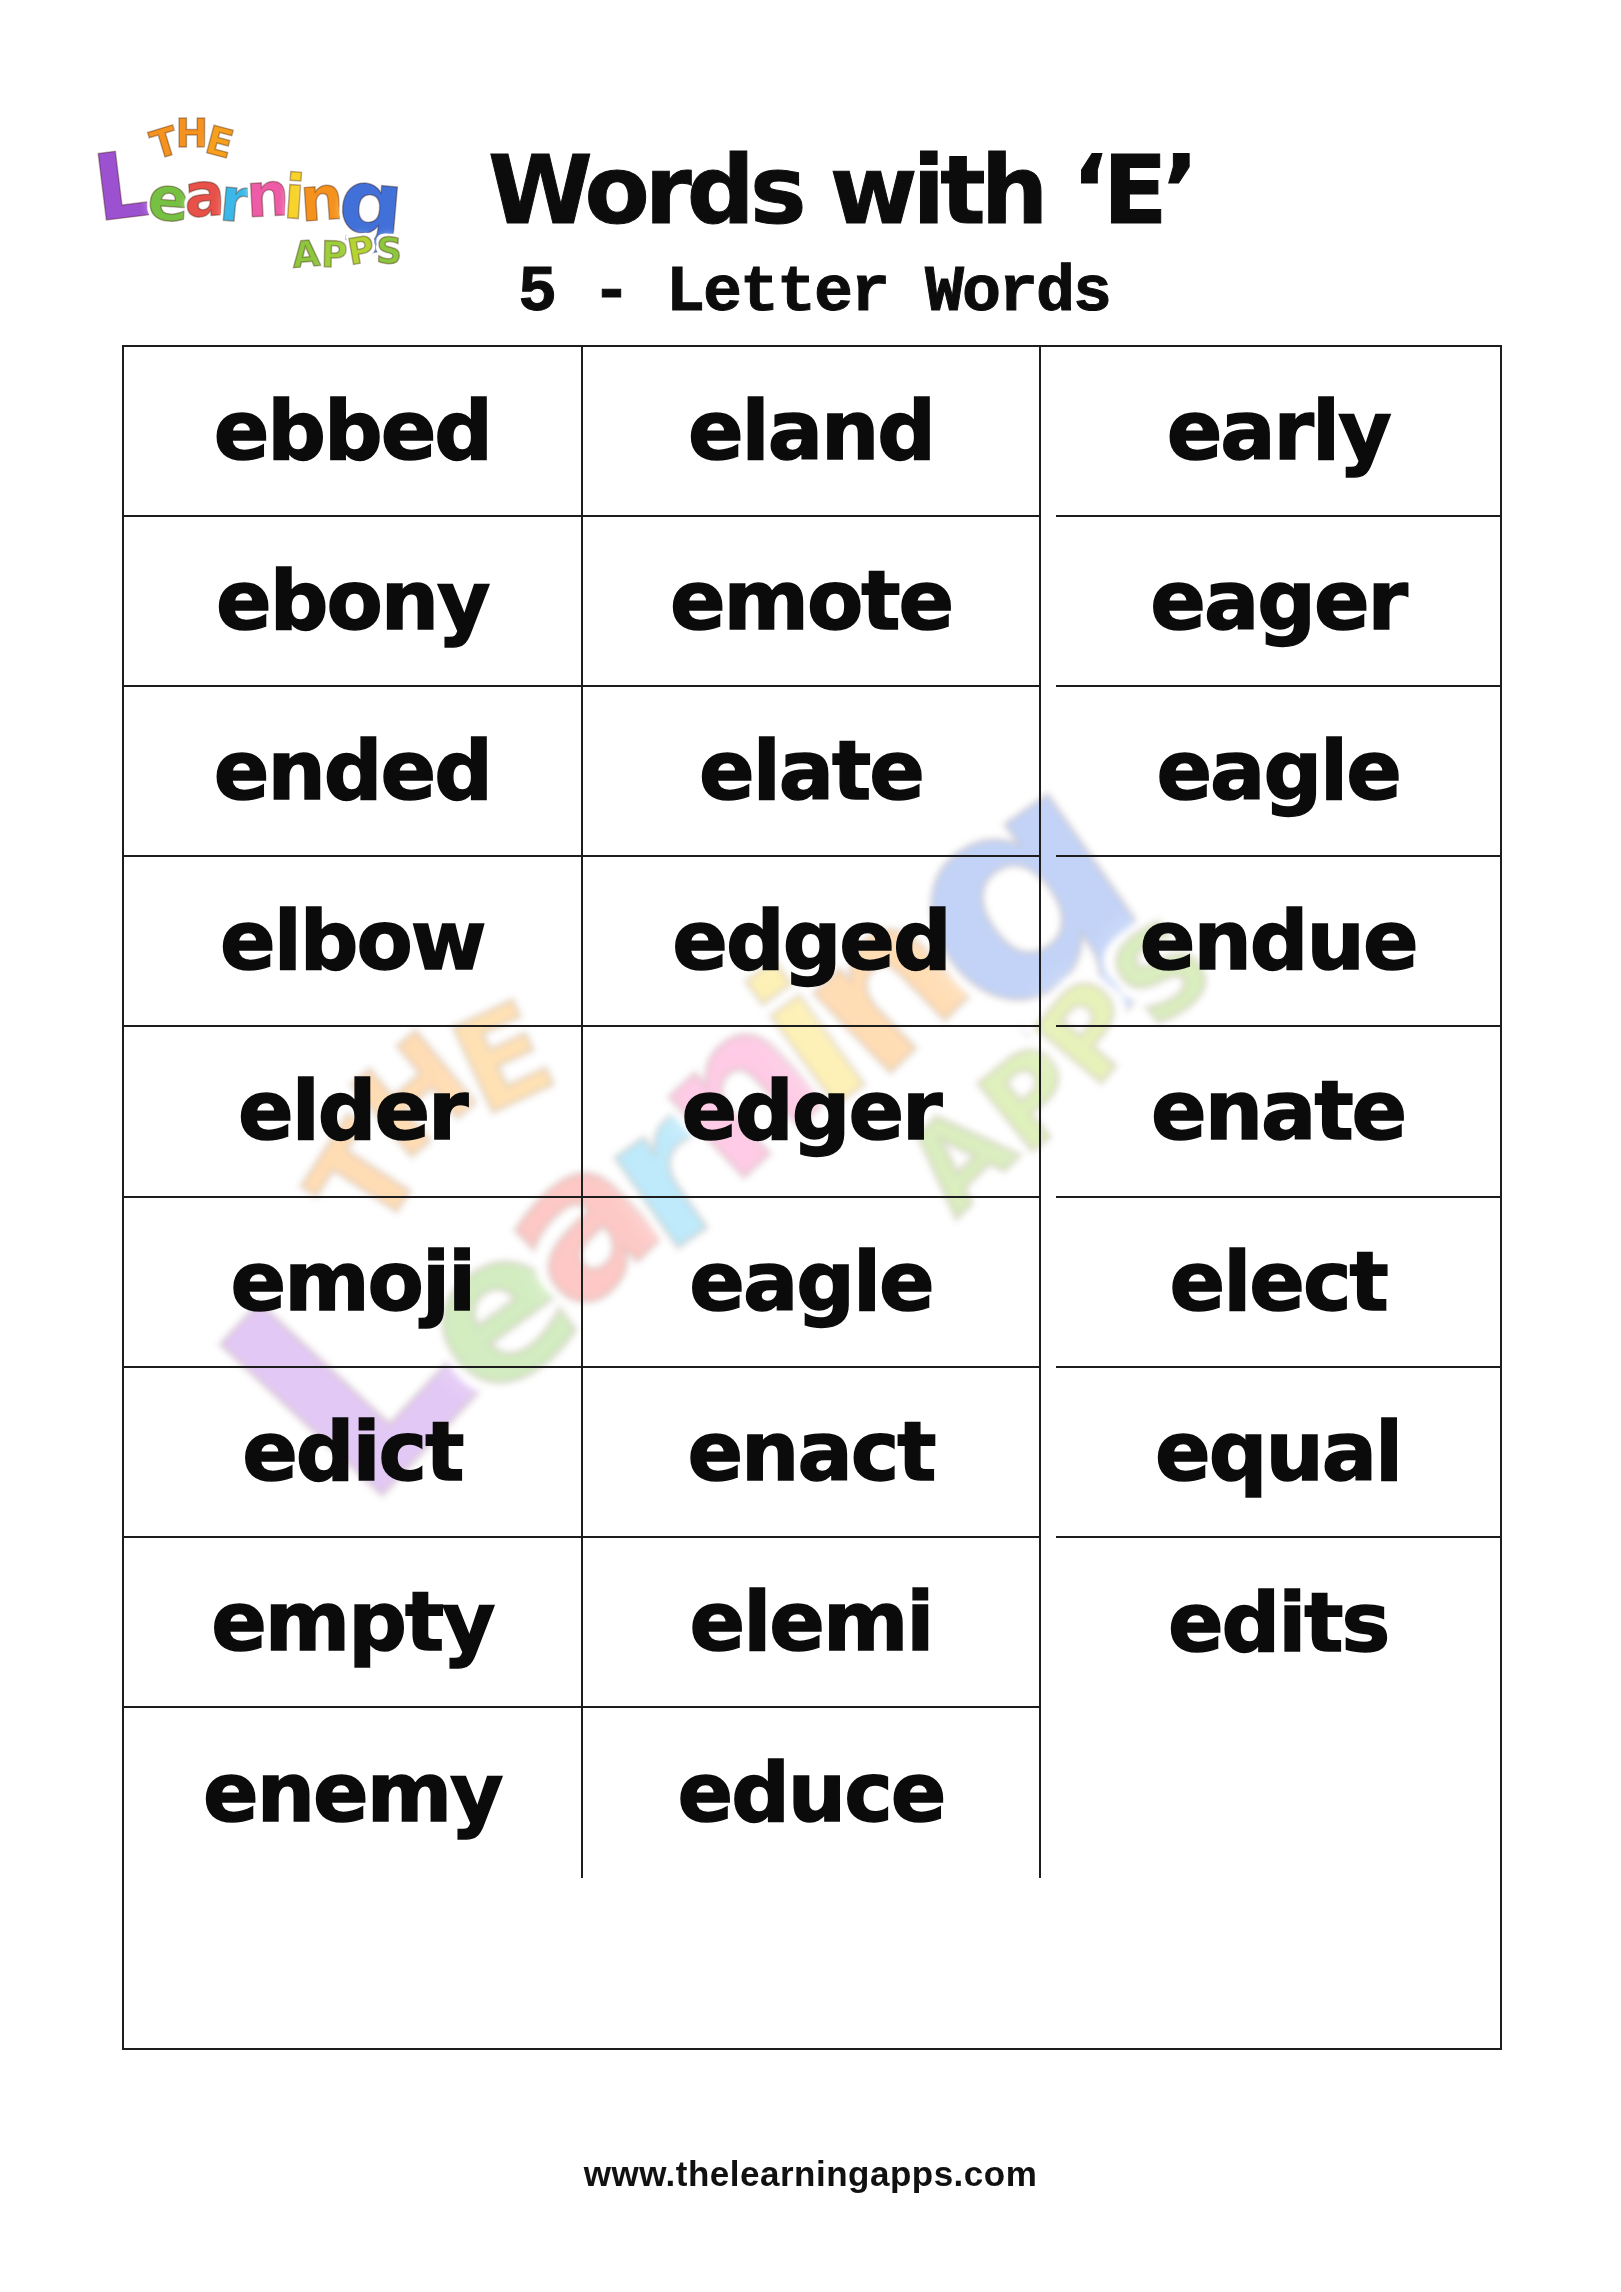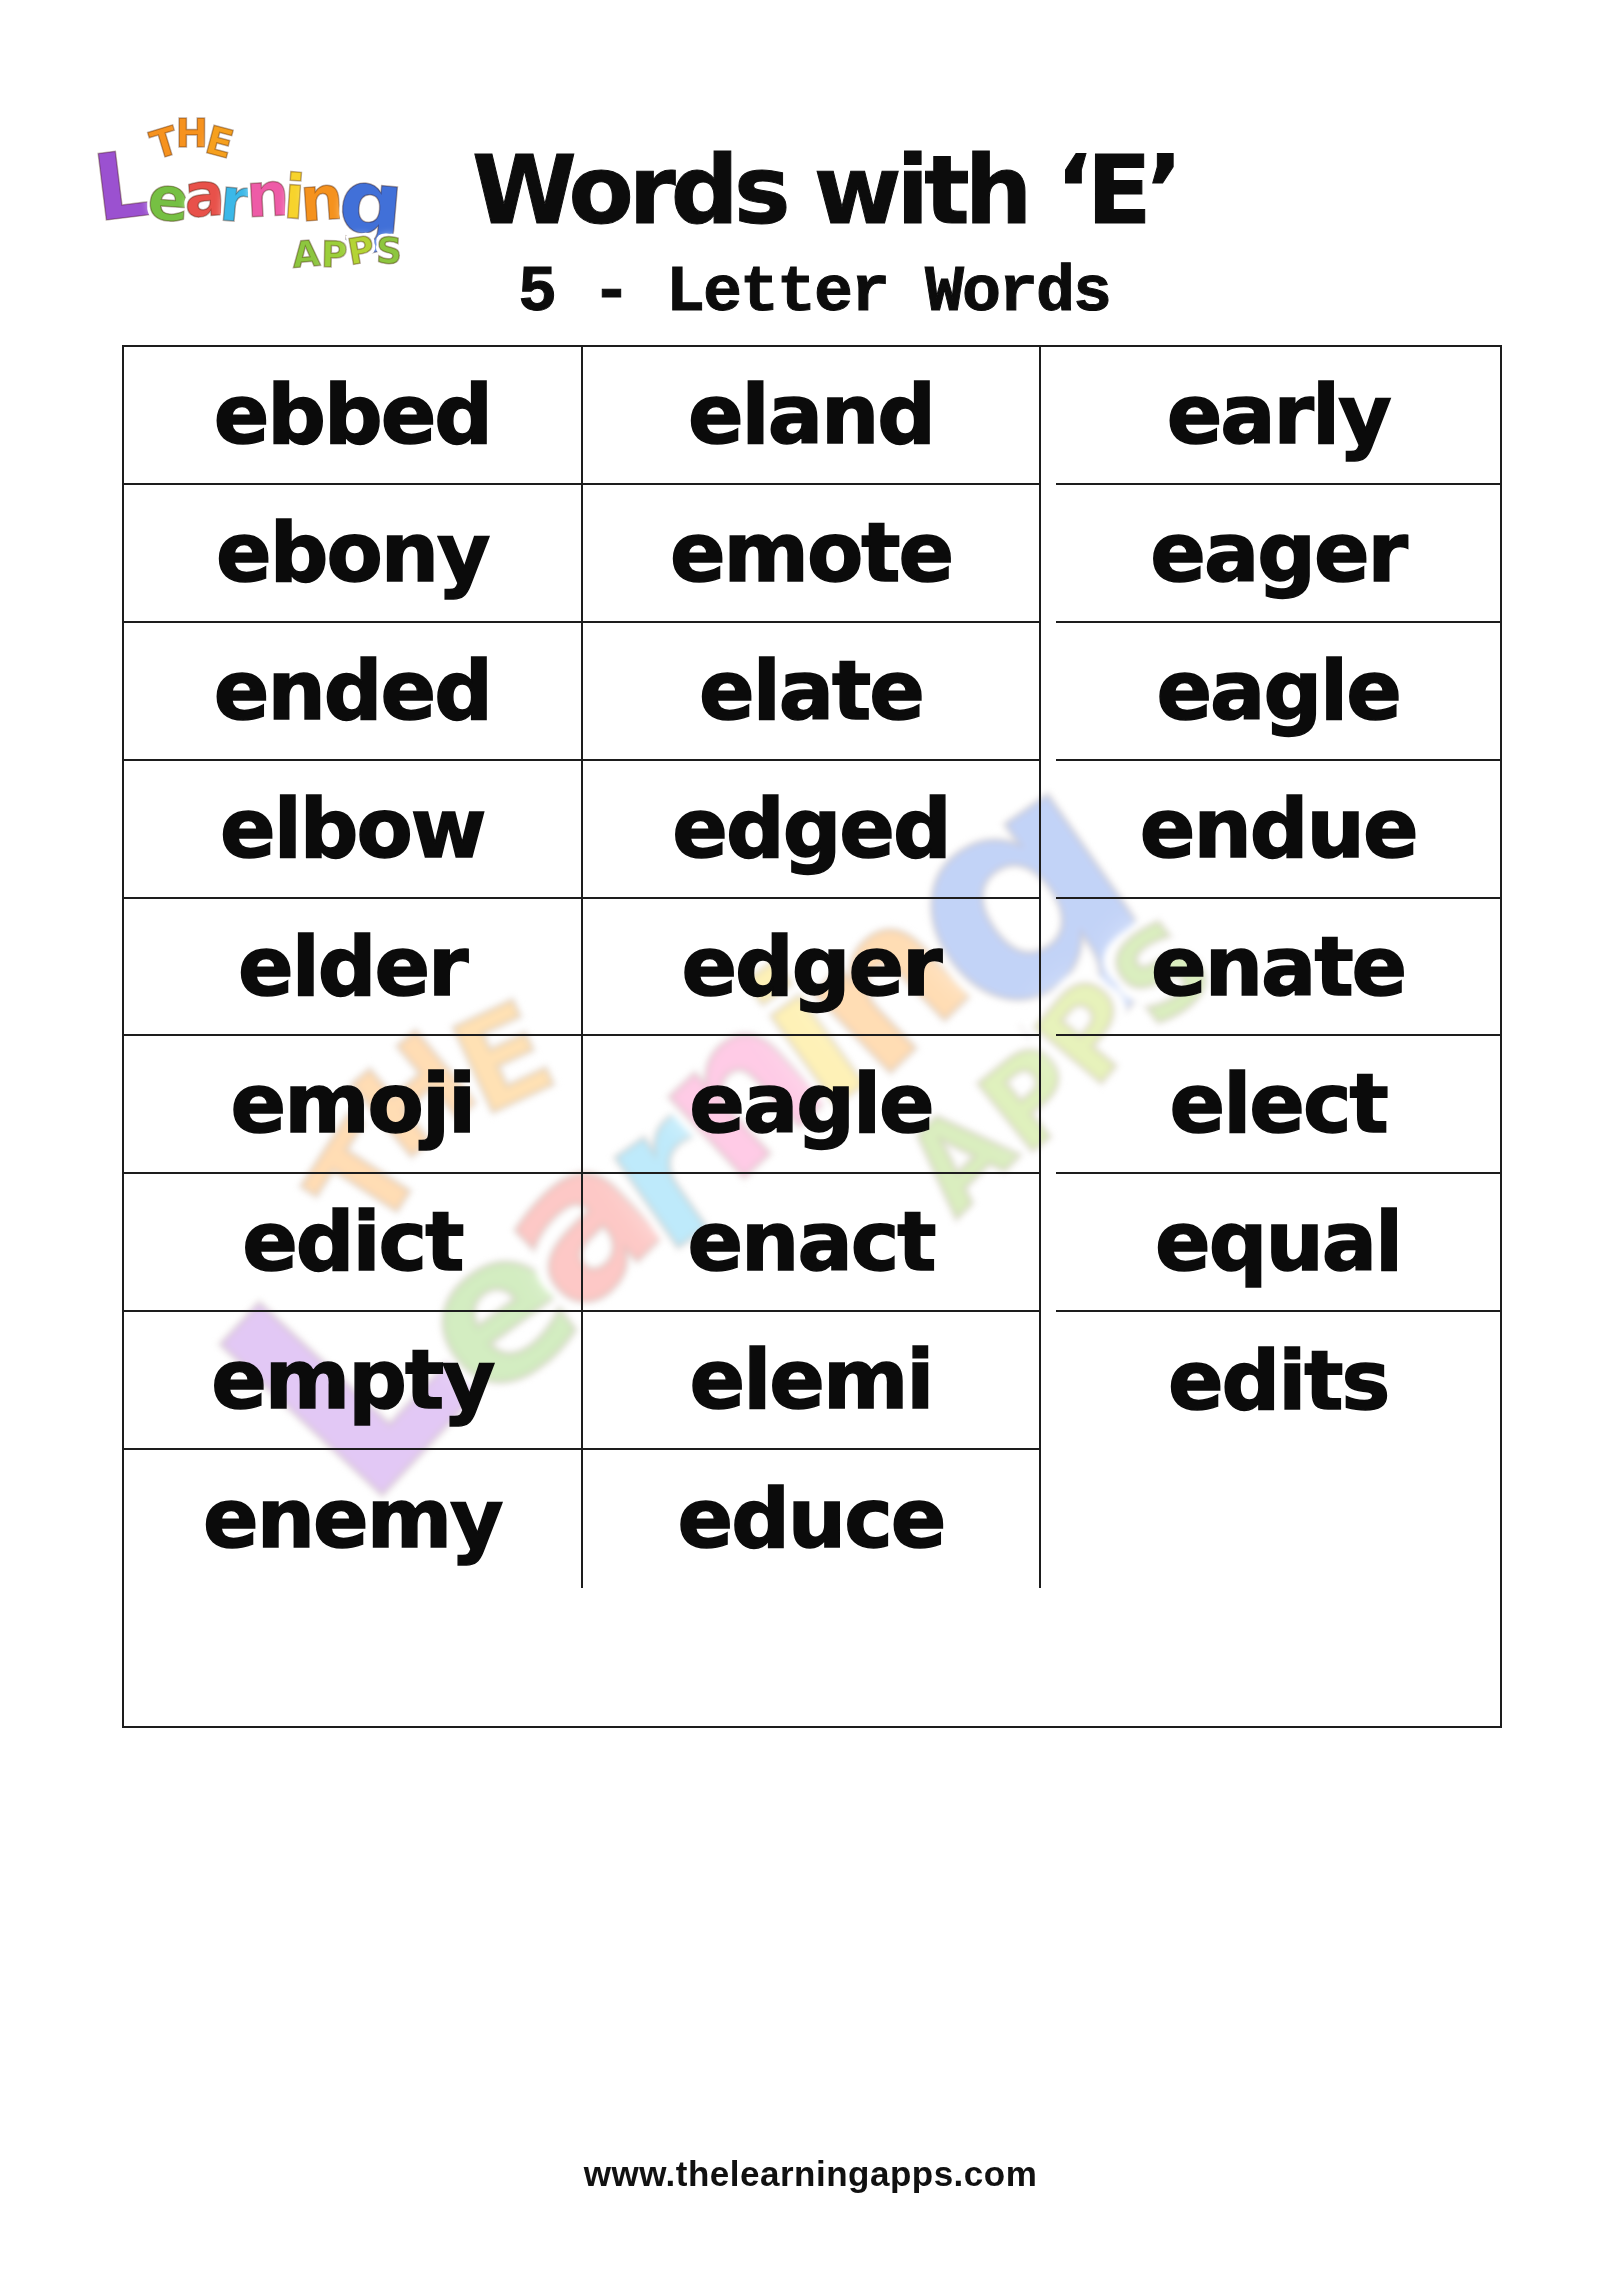--- a/index.html
+++ b/index.html
@@ -46,37 +46,37 @@
   
   .watermark{
     position:absolute;left:774px;top:1063px;width:387px;height:196px;
     transform:translate(-50%,-50%) rotate(-40deg) scale(3.3);
     opacity:.30;filter:blur(1px) saturate(1.15);
     z-index:1;pointer-events:none;
   }
 
   
   .title{
-    position:absolute;left:472px;top:143px;z-index:3;
+    position:absolute;left:488px;top:143px;z-index:3;
     font-size:95px;font-weight:bold;color:#0c0c0c;
     letter-spacing:-4.9px;line-height:1;white-space:nowrap;
     -webkit-text-stroke:1px #0c0c0c;
   }
   .subtitle{
     position:absolute;left:461px;top:261px;width:706px;z-index:3;
     text-align:center;
     font-size:65px;font-weight:bold;color:#0c0c0c;
     letter-spacing:-2px;line-height:1;white-space:nowrap;font-family:Liberation Mono, monospace;
     -webkit-text-stroke:1px #0c0c0c;
   }
 
   
   .word-table{
     position:absolute;left:122px;top:345px;z-index:2;
-    width:1380px;height:1383px;
+    width:1380px;height:1705px;
     display:grid;
     grid-template-columns:repeat(3,1fr);
     grid-template-rows:repeat(10,1fr);
     border:2px solid #1d1d1d;
     box-sizing:border-box;
   }
   .cell{
     display:flex;align-items:center;justify-content:center;
     border-right:2px solid #1d1d1d;
     border-bottom:2px solid #1d1d1d;

